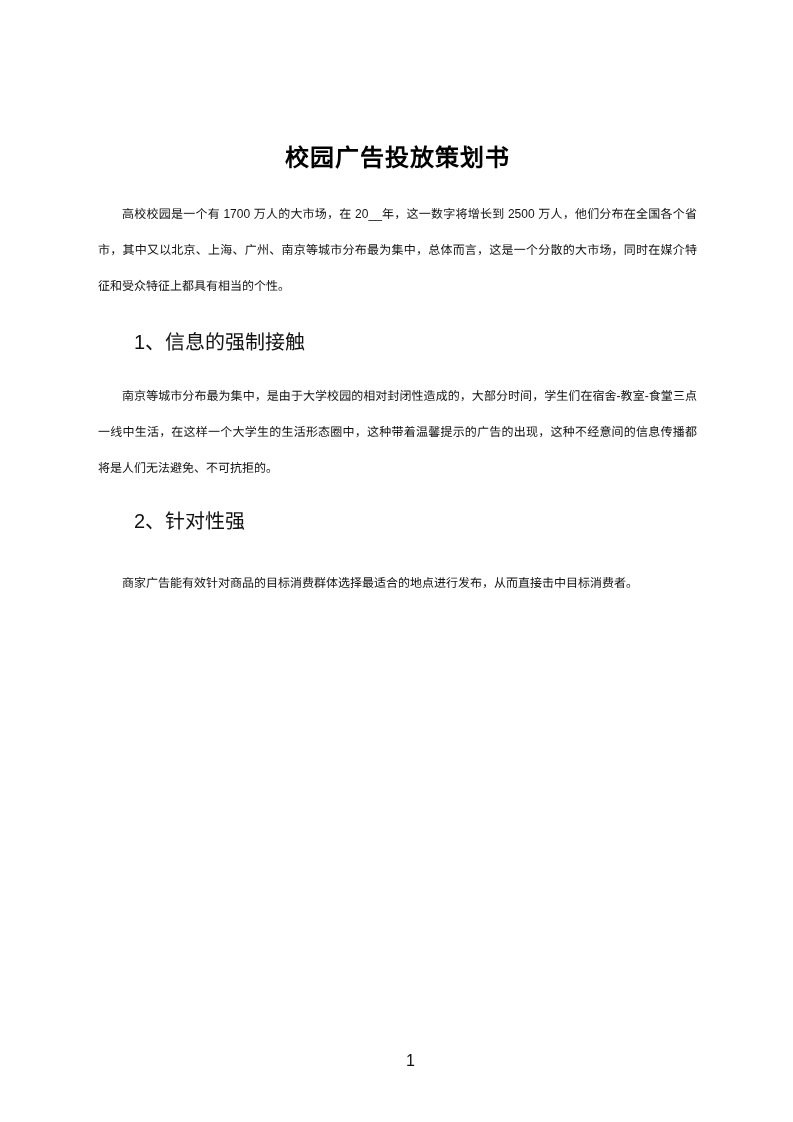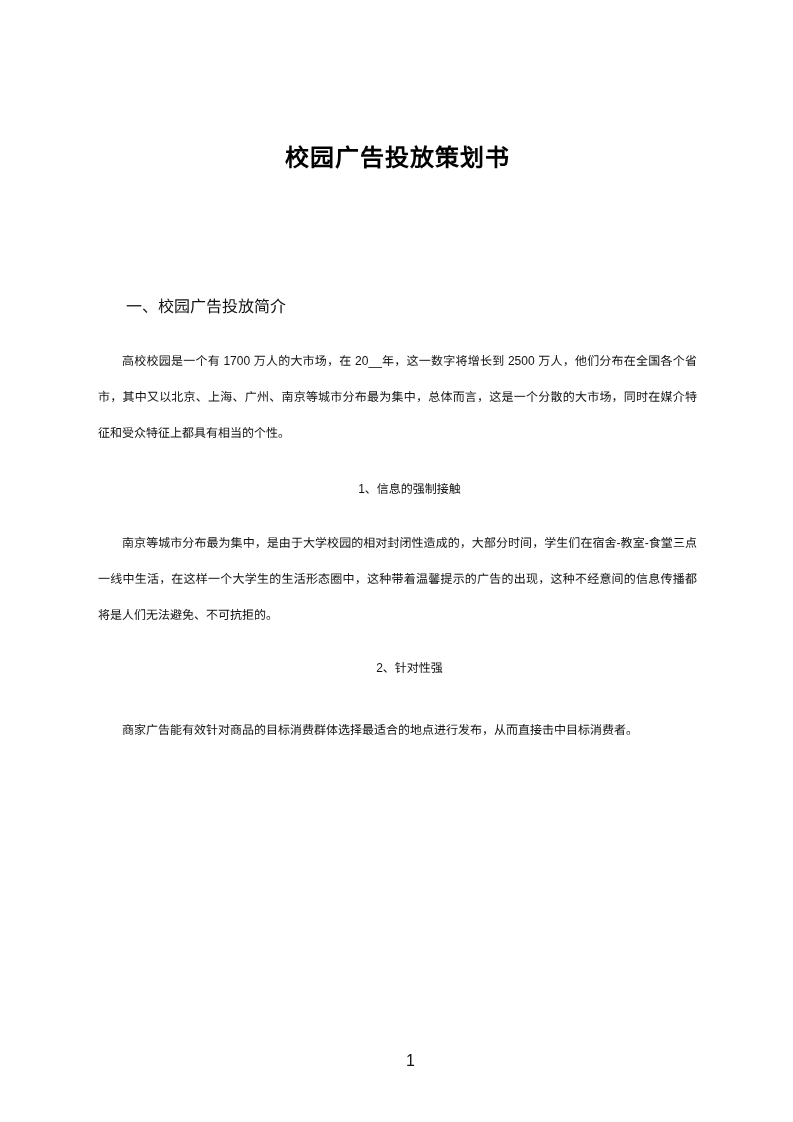--- a/index.html
+++ b/index.html
@@ -41,25 +41,24 @@
     line-height: 28px;
     padding-left: 2em;
     font-weight: normal;
   }
   .heading-l1.second {
     margin-top: 21px;
   }
   .heading-l2 {
     margin: 0;
     margin-top: 24px;
-    font-size: 12px;
+    font-size: 20px;
     line-height: 28px;
     padding-left: 2em;
     font-weight: normal;
-    text-align: center;
   }
   .heading-l2.second {
     margin-top: 21px;
   }
   .para {
     margin: 4px;
     margin-top: 22px;
     font-size: 12px;
     line-height: 36px;
     text-align: justify;
@@ -81,21 +80,20 @@
   }
 </style>
 </head>
 <body>
 
 <div class="page">
   <div class="content">
 
     <h1 class="doc-title">校园广告投放策划书</h1>
 
-    <h2 class="heading-l1">一、校园广告投放简介</h2>
 
     <p class="para">高校校园是一个有 1700 万人的大市场，在 20__年，这一数字将增长到 2500 万人，他们分布在全国各个省市，其中又以北京、上海、广州、南京等城市分布最为集中，总体而言，这是一个分散的大市场，同时在媒介特征和受众特征上都具有相当的个性。</p>
 
 
 
     <h3 class="heading-l2">1、信息的强制接触</h3>
 
     <p class="para">南京等城市分布最为集中，是由于大学校园的相对封闭性造成的，大部分时间，学生们在宿舍-教室-食堂三点一线中生活，在这样一个大学生的生活形态圈中，这种带着温馨提示的广告的出现，这种不经意间的信息传播都将是人们无法避免、不可抗拒的。</p>
 
     <h3 class="heading-l2 second">2、针对性强</h3>

